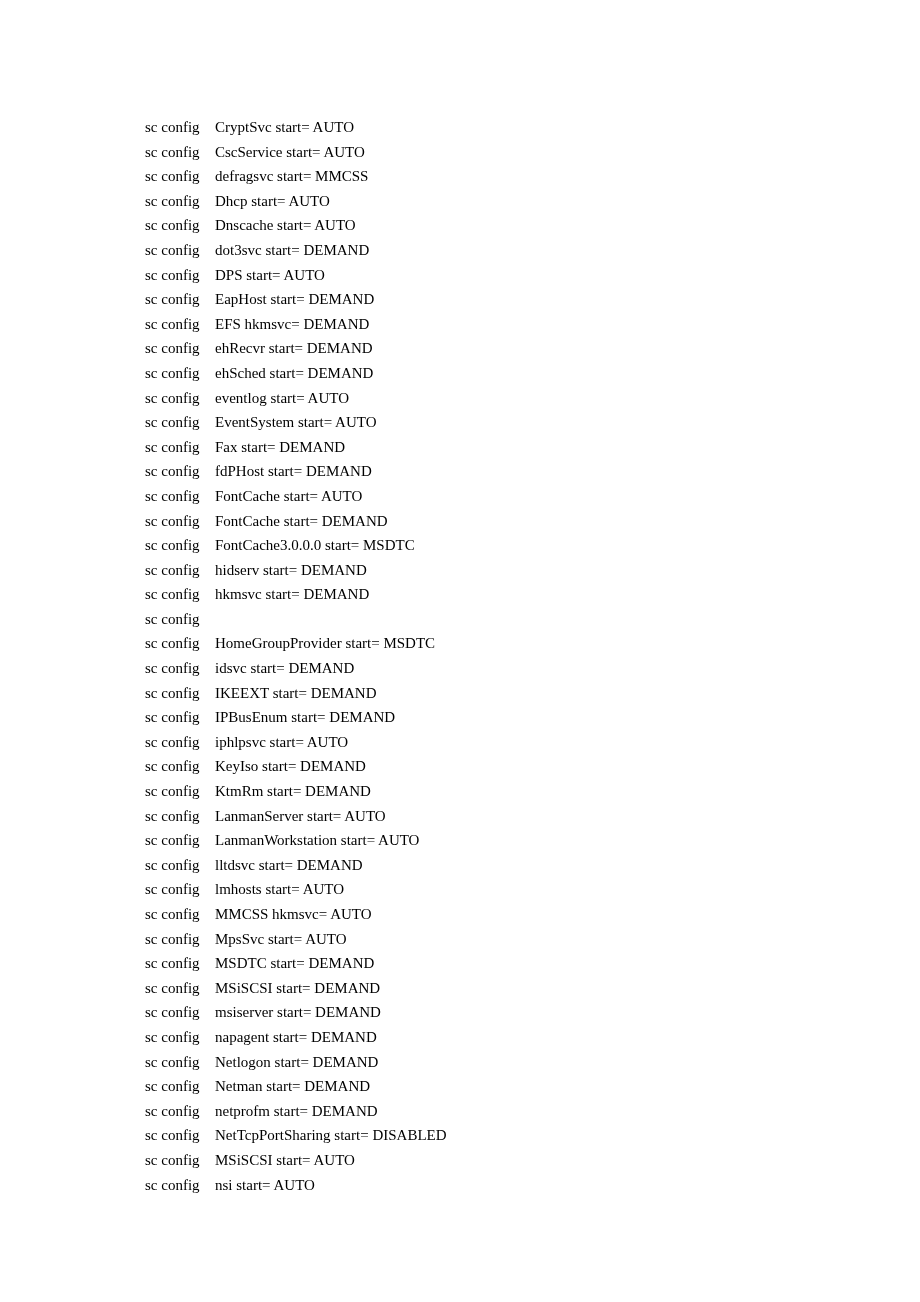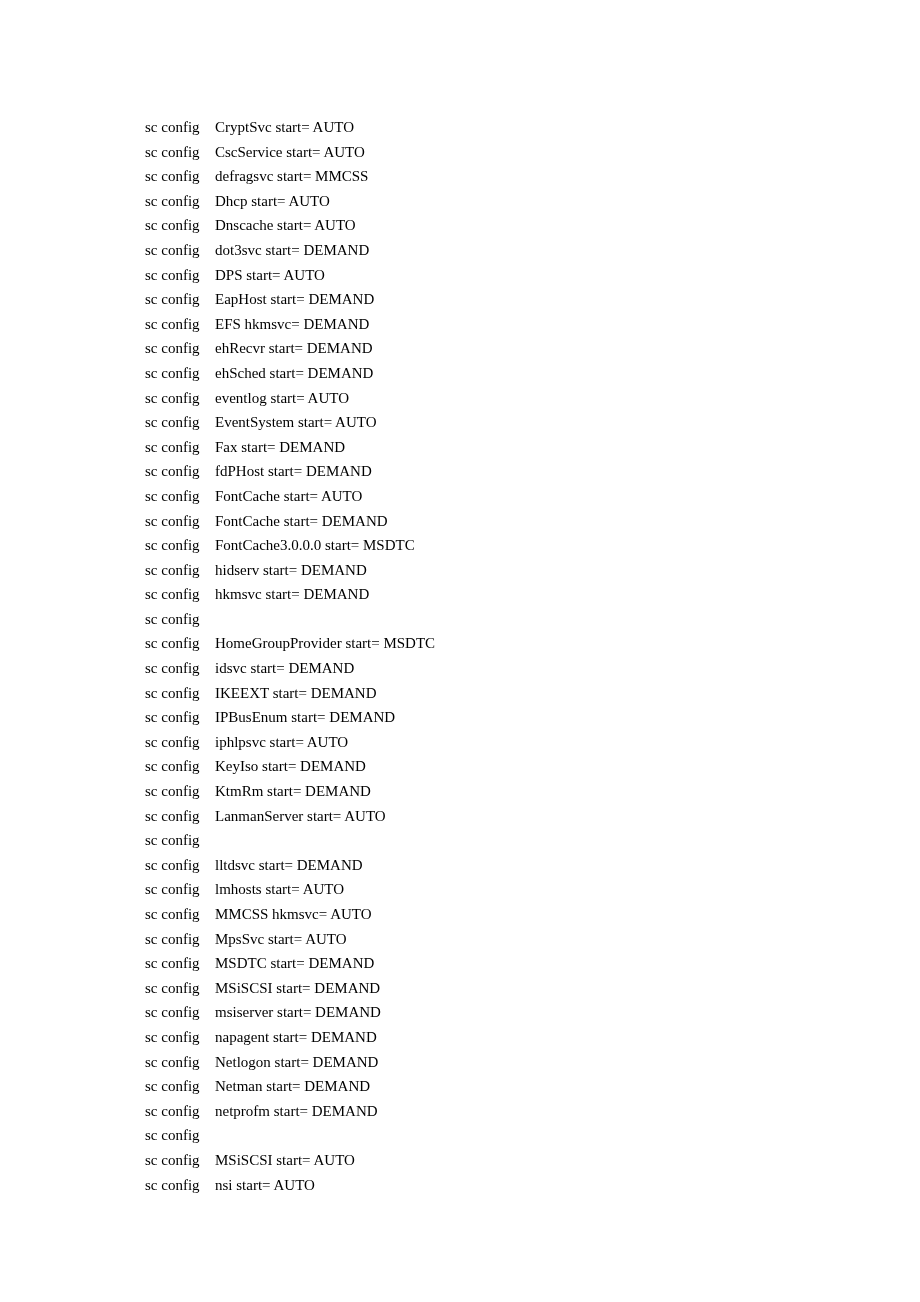--- a/index.html
+++ b/index.html
@@ -141,20 +141,21 @@
     <div class="line">
       <span class="cmd">sc config</span>
       <span class="rest">KtmRm start= DEMAND</span>
     </div>
     <div class="line">
       <span class="cmd">sc config</span>
       <span class="rest">LanmanServer start= AUTO</span>
     </div>
     <div class="line">
       <span class="cmd">sc config</span>
+      <span class="rest">LanmanWorkstation start= AUTO</span>
     </div>
     <div class="line">
       <span class="cmd">sc config</span>
       <span class="rest">lltdsvc start= DEMAND</span>
     </div>
     <div class="line">
       <span class="cmd">sc config</span>
       <span class="rest">lmhosts start= AUTO</span>
     </div>
     <div class="line">
@@ -188,20 +189,21 @@
     <div class="line">
       <span class="cmd">sc config</span>
       <span class="rest">Netman start= DEMAND</span>
     </div>
     <div class="line">
       <span class="cmd">sc config</span>
       <span class="rest">netprofm start= DEMAND</span>
     </div>
     <div class="line">
       <span class="cmd">sc config</span>
+      <span class="rest">NetTcpPortSharing start= DISABLED</span>
     </div>
     <div class="line">
       <span class="cmd">sc config</span>
       <span class="rest">MSiSCSI start= AUTO</span>
     </div>
     <div class="line">
       <span class="cmd">sc config</span>
       <span class="rest">nsi start= AUTO</span>
     </div>
   </div>

